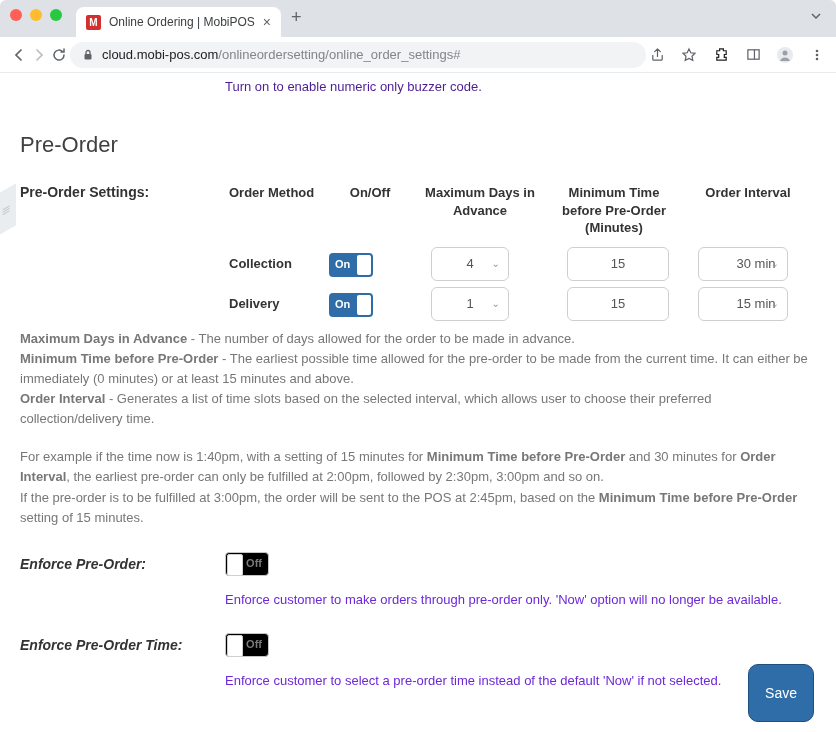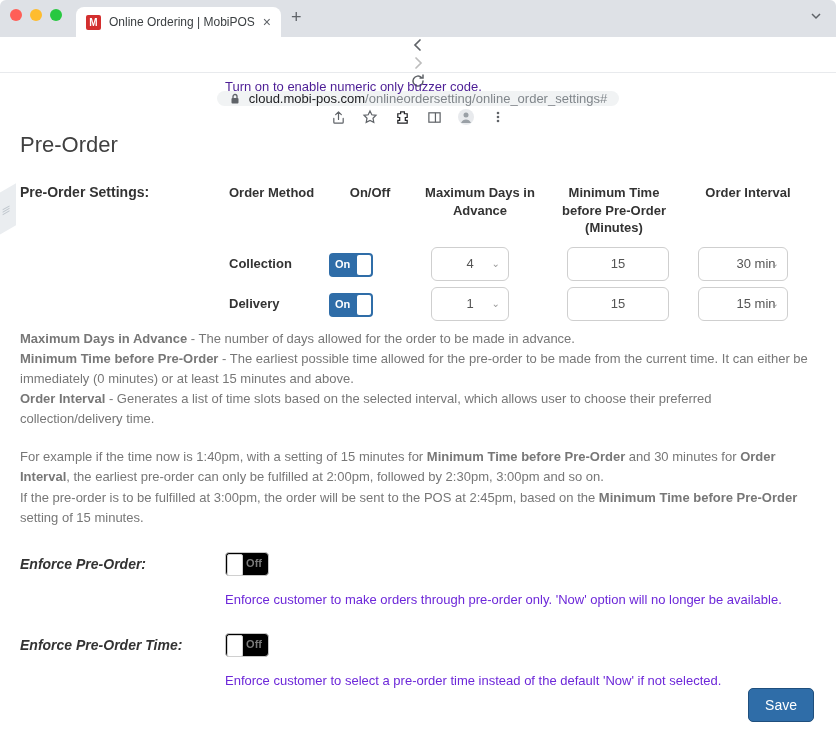--- a/index.html
+++ b/index.html
@@ -12,21 +12,21 @@
     .tl.red { background: #ff5f57; }
     .tl.yel { background: #febc2e; }
     .tl.grn { background: #28c840; }
     .tab { background: #fff; height: 30px; border-radius: 8px 8px 0 0; display: flex; align-items: center; padding: 0 10px; min-width: 200px; gap: 8px; }
     .tab-favicon { width: 15px; height: 15px; background: #d32f2f; display:flex; align-items:center; justify-content:center; color:#fff; font-weight:700; font-size:10px; border-radius:2px;}
     .tab-title { font-size: 12px; color: #3c4043; flex:1; white-space:nowrap; overflow:hidden;}
     .tab-close { color:#5f6368; font-size:14px;}
     .new-tab { align-self: center; margin-bottom: 3px; margin-left: 10px; color:#5f6368; font-size:18px;}
     .tab-dropdown { margin-left:auto; align-self:center; margin-bottom:6px; margin-right:14px; color:#5f6368;}
 
-    .addr-bar { height: 36px; background: #fff; border-bottom: 1px solid #e8eaed; display:flex; align-items:center; padding: 0 10px; gap:2px;flex-direction:column;}
+    .addr-bar { height: 36px; background: #fff; border-bottom: 1px solid #e8eaed; display:flex; align-items:center; padding: 0 10px; gap:2px;}
     .nav-ic { color:#5f6368; width:18px; display:flex; justify-content:center; font-size:16px;}
     .nav-ic.dis { color:#bdbdbd;}
     .url-field { flex:1; height:26px; background:#f1f3f4; border-radius:14px; display:flex; align-items:center; padding:0 12px; font-size:13px; color:#5f6368; gap:8px;}
     .url-domain { color:#202124; }
     .url-path { color:#80868b; }
     .addr-right { display:flex; gap:14px; align-items:center; color:#5f6368;}
     .addr-ic{ width:18px; height:18px; display:flex;align-items:center;justify-content:center;}
 
     
     .page { padding: 0 20px; position: relative;}
@@ -57,21 +57,21 @@
     .col-interval .selectbox{ width:90px; margin-left:15px;padding-left:26px;}
     .row-gap{ grid-column:1 / -1; height:10px;}
 
     .desc { margin-top:8px; font-size:13px; color:#777; line-height:1.55;}
     .desc b { color:#777; font-weight:700;}
 
     .setting-row { display:flex; margin-top:24px; align-items:flex-start;}
     .setting-row .sl { width:205px; font-weight:700; font-size:14px; color:#333; padding-top:4px;font-style:italic;}
     .setting-row .sv { flex:1;}
     .setting-row .help { font-size:13px; color:#6d28d9; margin-top:10px; line-height:1.5;}
-    .save-btn { position:absolute; right:22px; bottom:10px; background:#2f6da8; color:#fff; border:1px solid #1f4f7d; border-radius:5px; padding:8px 16px; font-size:14px; cursor:pointer;}
+    .save-btn { position:absolute; right:22px; bottom:10px; background:#2f6da8; color:#fff; border:1px solid #1f4f7d; border-radius:10px; padding:20px 16px; font-size:14px; cursor:pointer;}
 
     svg { display:block;}
   </style>
 </head>
 <body>
 
 <div class="window-chrome">
   <div class="traffic-lights">
     <div class="tl red"></div>
     <div class="tl yel"></div>

